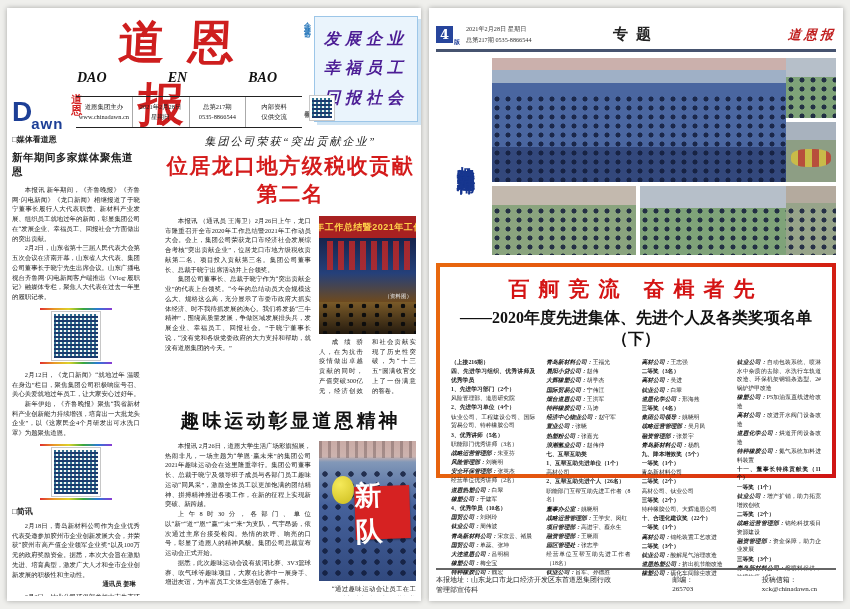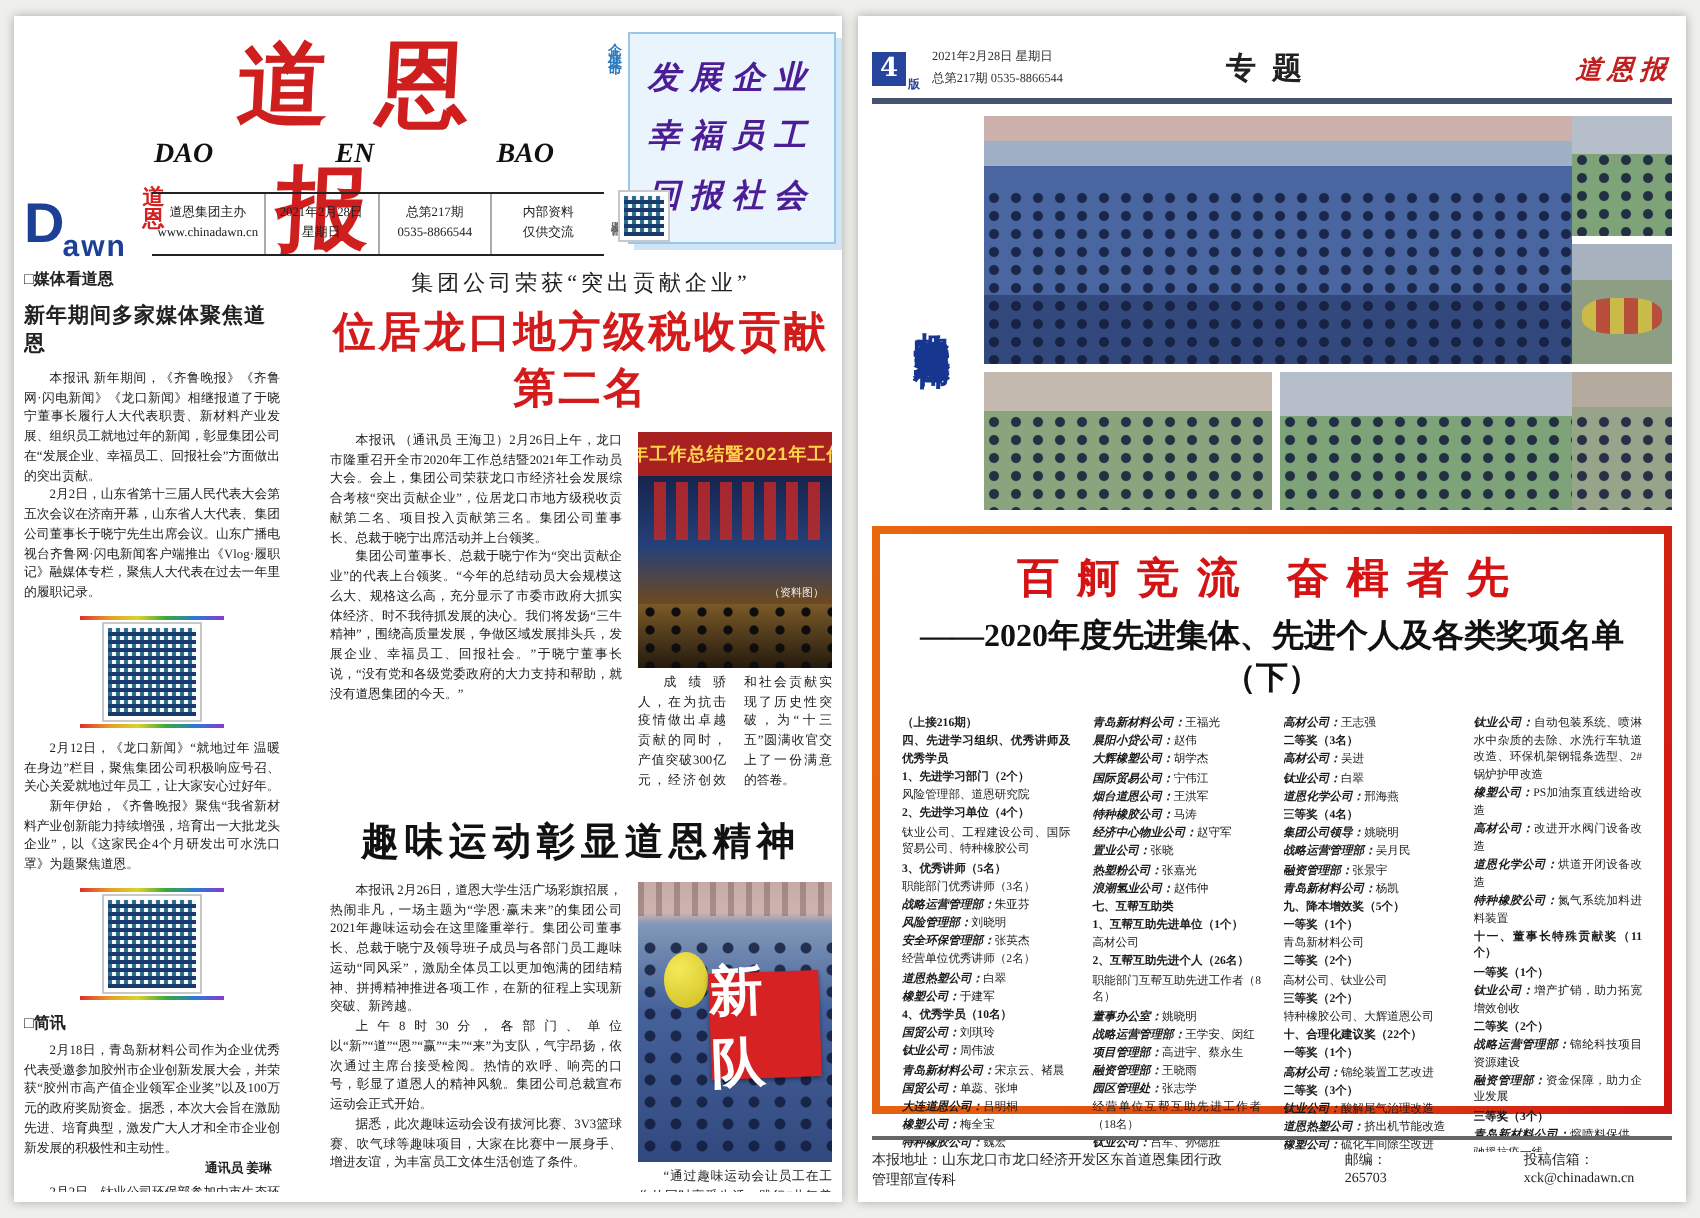--- a/index.html
+++ b/index.html
@@ -43,21 +43,21 @@
 
   
   .lp-body { position:absolute; top:126px; left:5px; right:5px; bottom:5px; display:flex; gap:25px; }
   .col1 { width:128px; flex:none; display:flex; flex-direction:column; overflow:hidden; }
   .sec-label { font-size:8px; font-weight:700; margin:0 0 4px; }
   .h3 { font-size:10.5px; font-weight:900; text-align:left; letter-spacing:.5px; margin:2px 0 6px; }
   .para { font-size:6.4px; line-height:1.52; text-align:justify; text-indent:2em; color:#1b1b1b; }
   .credit { font-size:6.4px; text-align:right; font-weight:700; padding-right:4px; margin:1px 0 3px; }
   .qr-block { display:flex; flex-direction:column; align-items:center; margin:4px 0; }
   .colm { flex:1; display:flex; flex-direction:column; overflow:hidden; }
-  .kicker { text-align:center; font-size:11px; letter-spacing:2px; margin:0 0 3px; font-weight:400; }
+  .kicker { text-align:center; font-size:11px; letter-spacing:2px; margin:0 0 3px; font-weight:400;font-style:italic; }
   .h1red { color:#d41b1b; font-weight:900; font-size:21px; text-align:center; letter-spacing:1.5px; margin:0 0 8px; }
   .h2black { font-weight:900; font-size:19px; text-align:center; letter-spacing:3px; margin:9px 0 7px; color:#111; }
   .row { display:flex; gap:8px; }
   .tcol { width:146px; flex:none; overflow:hidden; }
   .rside { flex:1; display:flex; flex-direction:column; overflow:hidden; }
   .below-photo { column-count:2; column-gap:9px; margin-top:3px; height:62px; overflow:hidden; }
   .row1 .tcol { height:183px; } .row2 { flex:1; }
 
   
   .ph { position:relative; overflow:hidden; background:#888; }
@@ -95,21 +95,21 @@
   .vtitle span { writing-mode:vertical-rl; text-orientation:upright; font-size:18px; font-weight:900; color:#17368f; letter-spacing:1px; }
   .ph-crowd { background:linear-gradient(180deg,#cbb0ac 0 10%,#9fb0c6 10% 20%,#4a66a0 20% 72%,#33487c 72% 100%); }
   .ph-crowd::after, .dots::after { content:""; position:absolute; inset:30% 0 0 0;
     background-image:radial-gradient(circle at 5px 4px,rgba(18,28,58,.85) 2.2px,transparent 2.8px); background-size:11px 9px; }
   .ph-court { background:linear-gradient(180deg,#b6bfc9 0 32%,#7fa379 32% 100%); }
   .ph-court2 { background:linear-gradient(180deg,#c3b9ae 0 28%,#8aa47e 28% 100%); }
   .ph-court3 { background:linear-gradient(180deg,#b4aa9e 0 25%,#97a48a 25% 100%); }
   .ph-hoops { background:linear-gradient(180deg,#a8b2be 0 30%,#8d9e84 30% 100%); }
   .ph-hoops::before { content:""; position:absolute; left:10%; top:45%; width:80%; height:30%;
     background:repeating-linear-gradient(90deg,#d8c23a 0 7px,#c23a2a 7px 14px); border-radius:40%; opacity:.8; }
-  .award { position:absolute; top:255px; left:7px; right:7px; height:294px; background:#fff;
+  .award { position:absolute; top:255px; left:7px; right:7px; height:215px; background:#fff;
     border:4px solid; border-image:linear-gradient(100deg,#e8680e 0%,#e0440f 60%,#cf1414 100%) 1; padding:7px 11px 4px; }
   .award-title { text-align:center; color:#d41414; font-size:21px; font-weight:900; letter-spacing:9px; margin:1px 0 5px; }
   .award-sub { text-align:center; font-size:16px; font-weight:700; margin:0 0 8px; color:#111; }
   .award-cols { display:flex; gap:11px; }
   .acol { flex:1; font-size:5.8px; line-height:1.5; color:#1b1b1b; overflow:hidden; height:218px; }
   .acol .item { margin-bottom:.5px; text-align:justify; }
   .acol .item b { font-weight:700; font-style:italic; }
   .acol .hdr { font-weight:700; font-style:normal; }
   .rp-foot { position:absolute; left:7px; right:7px; top:560px; border-top:2.5px solid #666; padding-top:5px;
     display:flex; font-size:7px; color:#222; }

